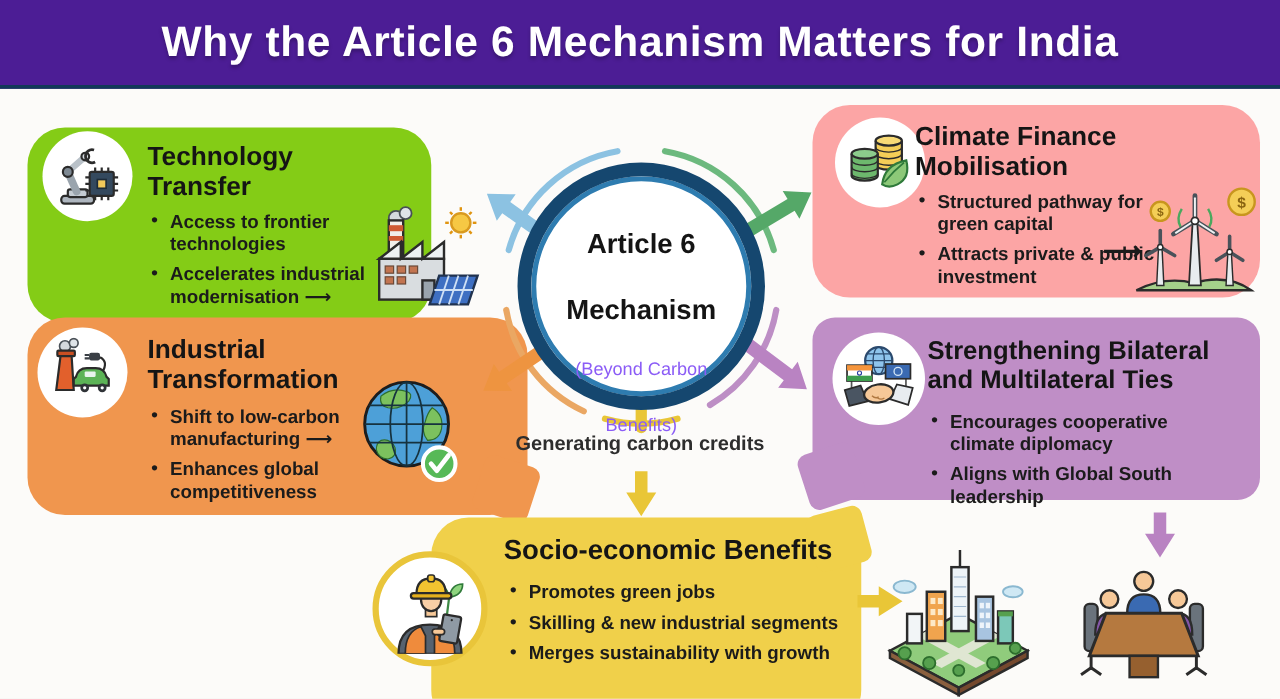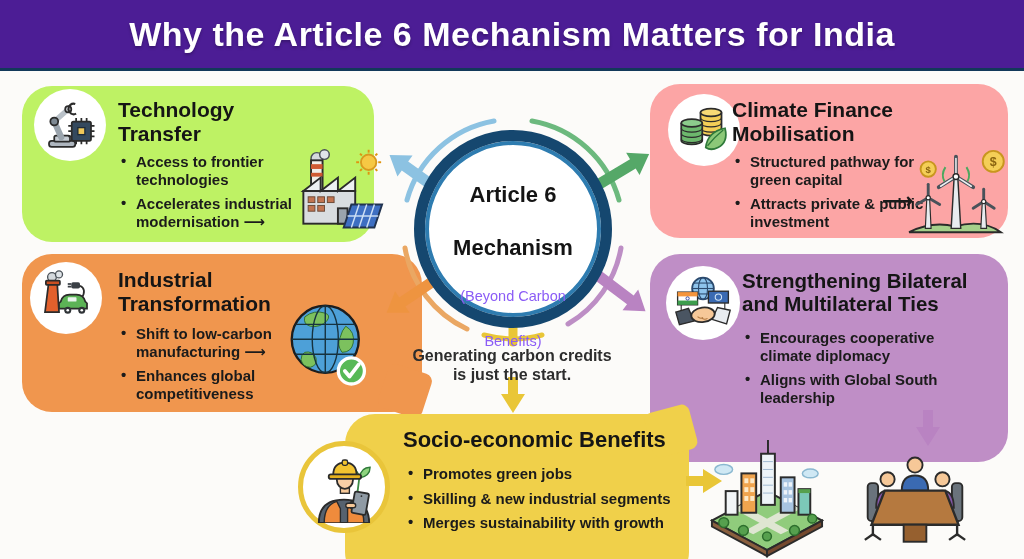--- a/index.html
+++ b/index.html
@@ -14,24 +14,24 @@
 
   
   .box{position:absolute;border-radius:30px;z-index:1;}
   .box .corner{position:absolute;width:46px;height:46px;border-radius:8px;z-index:-1;}
   .box h2{position:absolute;margin:0;font-weight:bold;color:#151515;font-size:21px;line-height:1.12;}
   .box ul{position:absolute;margin:3px;padding:0;list-style:none;}
   .box li{position:relative;padding-left:15px;font-size:15px;font-weight:bold;color:#1b1b1b;
     line-height:1.18;margin-bottom:7px;}
   .box li::before{content:"•";position:absolute;left:0;top:-1px;}
 
-  .box-blue  {left:22px; top:86px;  width:352px;height:156px;background:#bef264;}
+  .box-blue  {left:22px; top:102px;  width:323px;height:156px;background:#84cc16;}
   .box-orange{left:22px; top:254px; width:400px;height:158px;background:#f0964e;}
   .box-green {left:650px;top:84px;  width:358px;height:154px;background:#fca5a5;}
-  .box-purple{left:650px;top:254px; width:358px;height:208px;background:#bf8ec6;}
+  .box-purple{left:650px;top:254px; width:358px;height:146px;background:#bf8ec6;border-radius:18px;}
   .box-yellow{left:345px;top:414px; width:344px;height:168px;background:#f0d04a;}
   .box-orange .corner{background:#f0964e;right:-6px;bottom:-2px;transform:rotate(18deg);}
   .box-purple .corner{background:#bf8ec6;left:-8px;bottom:-4px;transform:rotate(-18deg);}
   .box-yellow .corner{background:#f0d04a;right:-5px;top:-6px;transform:rotate(-15deg);}
 
   .icon-circle{position:absolute;width:72px;height:72px;border-radius:50%;background:#ffffff;
     display:flex;align-items:center;justify-content:center;}
   .side-icon{position:absolute;}
 
   
@@ -345,21 +345,20 @@
       </g>
     </svg>
     <div class="t1">Article 6</div>
     <div class="t1" style="margin-top:0;">Mechanism</div>
     <div class="t2">(Beyond Carbon</div>
     <div class="t2">Benefits)</div>
   </div>
 
   <div class="note">
     <div>Generating carbon credits</div>
-    <div>is just the start.</div>
   </div>
 
   <div class="side-icon" style="left:708px;top:436px;z-index:2;">
     <svg width="118" height="122" viewBox="0 0 120 124">
       <ellipse cx="16" cy="34" rx="9" ry="5" fill="#cfe8f4" stroke="#8ab8d0" stroke-width="1.5"></ellipse>
       <ellipse cx="104" cy="38" rx="8" ry="4.5" fill="#cfe8f4" stroke="#8ab8d0" stroke-width="1.5"></ellipse>
       <polygon points="60,56 116,86 60,116 4,86" fill="#90cc7c" stroke="#2b2b2b" stroke-width="2"></polygon>
       <polygon points="4,86 60,116 60,122 4,92" fill="#8a5f3e" stroke="#2b2b2b" stroke-width="2"></polygon>
       <polygon points="116,86 60,116 60,122 116,92" fill="#75492e" stroke="#2b2b2b" stroke-width="2"></polygon>
       <polygon points="34,70 82,96 74,100 26,74" fill="#dfe6d2"></polygon>

